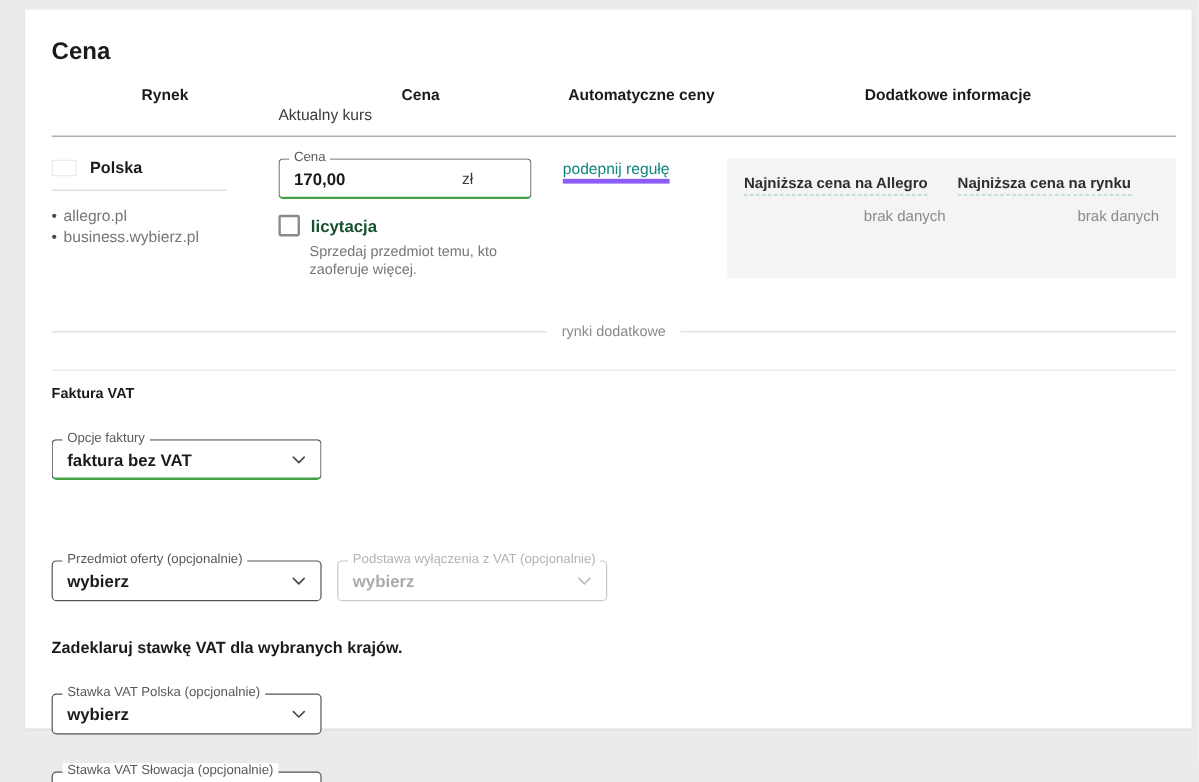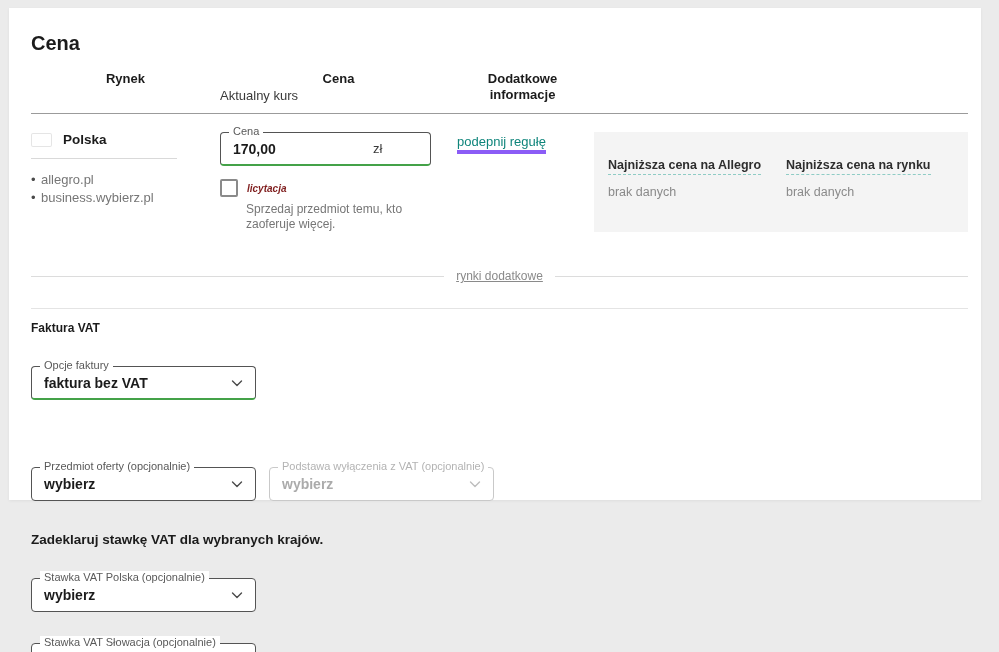--- a/index.html
+++ b/index.html
@@ -4,21 +4,21 @@
 <style>
   * { margin:0; padding:0; box-sizing:border-box; }
   html,body { width:999px; height:652px; overflow:hidden; }
   body {
     background:#ebebeb;
     font-family:"Liberation Sans","DejaVu Sans",sans-serif;
     color:#222;
     position:relative;
   }
   .card {
-    position:absolute; left:9px; top:8px; width:972px; height:492px;
+    position:absolute; left:21px; top:8px; width:972px; height:599px;
     background:#fff;
     box-shadow:0 1px 3px rgba(0,0,0,.06);
     padding:24px 13px 0 22px;
   }
   .page-title { font-size:20px; font-weight:bold; color:#1b1b1b; margin-bottom:16px; }
 
   
   .grid-row { display:grid; grid-template-columns:189px 237px 131px 1fr; }
   .table-head { padding-bottom:9px; border-bottom:1px solid #9b9b9b; }
   .col-head { font-size:13px; font-weight:bold; color:#1b1b1b; line-height:16px;text-align:center; }
@@ -62,52 +62,52 @@
   .chevron { width:12px; height:12px; flex:0 0 auto; margin-left:auto; display:block; }
   .chevron svg { display:block; }
   .field.disabled { border-color:#c9c9c9; border-bottom-width:1px; }
   .field.disabled .field-label { color:#b3b3b3; }
   .field.disabled .field-value { color:#ababab; }
 
   
   .auction { margin-top:13px; }
   .auction-top { display:flex; align-items:center; gap:9px; }
   .checkbox { width:18px; height:18px; border:2px solid #8a8a8a; border-radius:2px; background:#fff; cursor:pointer; flex:0 0 auto; }
-  .auction-label { font-size:10px; font-weight:bold; color:#7f1d1d;font-style:italic; }
+  .auction-label { font-size:14px; font-weight:bold; color:#14532d; }
   .auction-desc { font-size:12px; color:#767676; line-height:15px; margin:5px 0 0 26px; width:186px; }
 
   
   .attach-rule-link {
     font-size:13px; color:#0f857b; text-decoration:none; cursor:pointer;
     border-bottom:4px solid #8b5cf6; padding-bottom:1px; display:inline-block;
   }
 
   
   .info-panel {
     background:#f4f4f4; margin-left:6px;
     padding:14px 14px 16px 14px;
     display:grid; grid-template-columns:1fr 1fr; column-gap:10px;
   }
   .info-label {
     font-size:12.5px; font-weight:bold; color:#2e2e2e;
     border-bottom:1px dashed #8fccc5; padding-bottom:2px;
     display:inline-block; align-self:start; justify-self:start; cursor:pointer;
   }
   .info-value { font-size:12.5px; color:#8a8a8a; margin-top:10px; }
-  .info-col { display:flex; flex-direction:column; align-items:flex-start;margin-top:12px; }
+  .info-col { display:flex; flex-direction:column; align-items:flex-end; }
 
   
   .markets-divider {
     display:flex; align-items:center; gap:12px;
     margin-top:37px; cursor:pointer;
   }
   .markets-divider::before, .markets-divider::after {
     content:""; flex:1 1 auto; border-top:1px solid #dcdcdc;
   }
-  .markets-divider-text { font-size:12px; color:#8a8a8a; white-space:nowrap;text-decoration:underline; }
+  .markets-divider-text { font-size:12px; color:#8a8a8a; white-space:nowrap; }
   .section-rule { border:none; border-top:1px solid #e4e4e4; margin-top:25px; }
 
   
   .vat-heading { font-size:12px; font-weight:bold; color:#1b1b1b; margin-top:12px; }
   .vat-row { display:flex; gap:13px; }
   .mt-select { margin-top:31px; }
   .declare-text { font-size:13.5px; font-weight:bold; color:#1b1b1b; margin-top:31px; }
 </style>
 </head>
 <body>
@@ -115,20 +115,21 @@
 <div class="card">
 
   <h1 class="page-title">Cena</h1>
 
   <div class="grid-row table-head">
     <div class="col-head">Rynek</div>
     <div>
       <div class="col-head">Cena</div>
       <div class="col-sub">Aktualny kurs</div>
     </div>
+    <div class="col-head">Automatyczne ceny</div>
     <div class="col-head">Dodatkowe informacje</div>
   </div>
 
   <div class="grid-row market-row">
 
     <div class="market-cell">
       <div class="market-title">
         <span class="flag">
           <span class="flag-top"></span><span class="flag-bottom"></span>
         </span>

